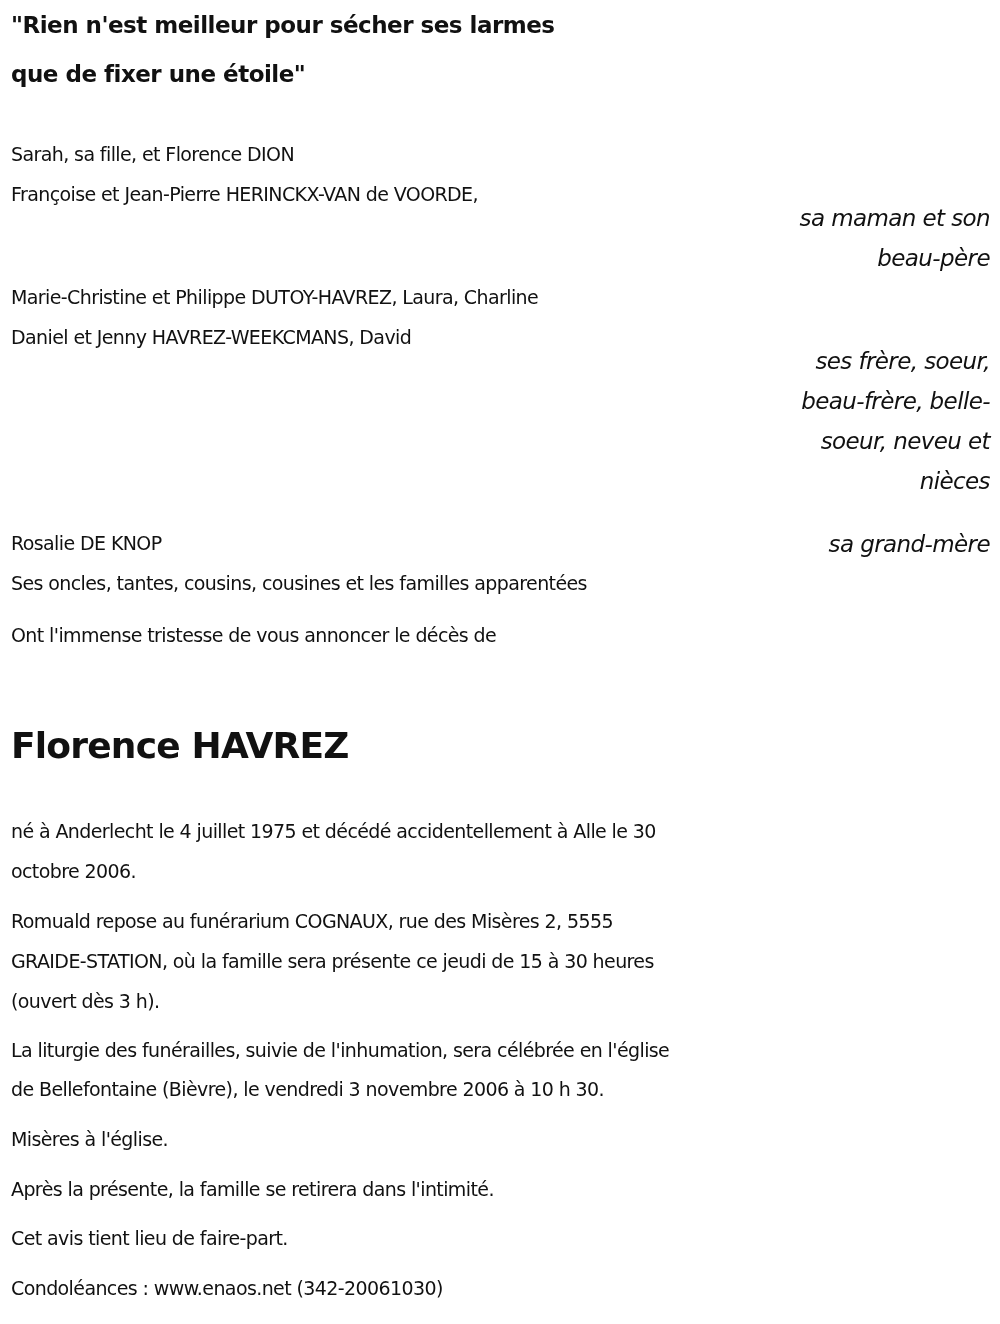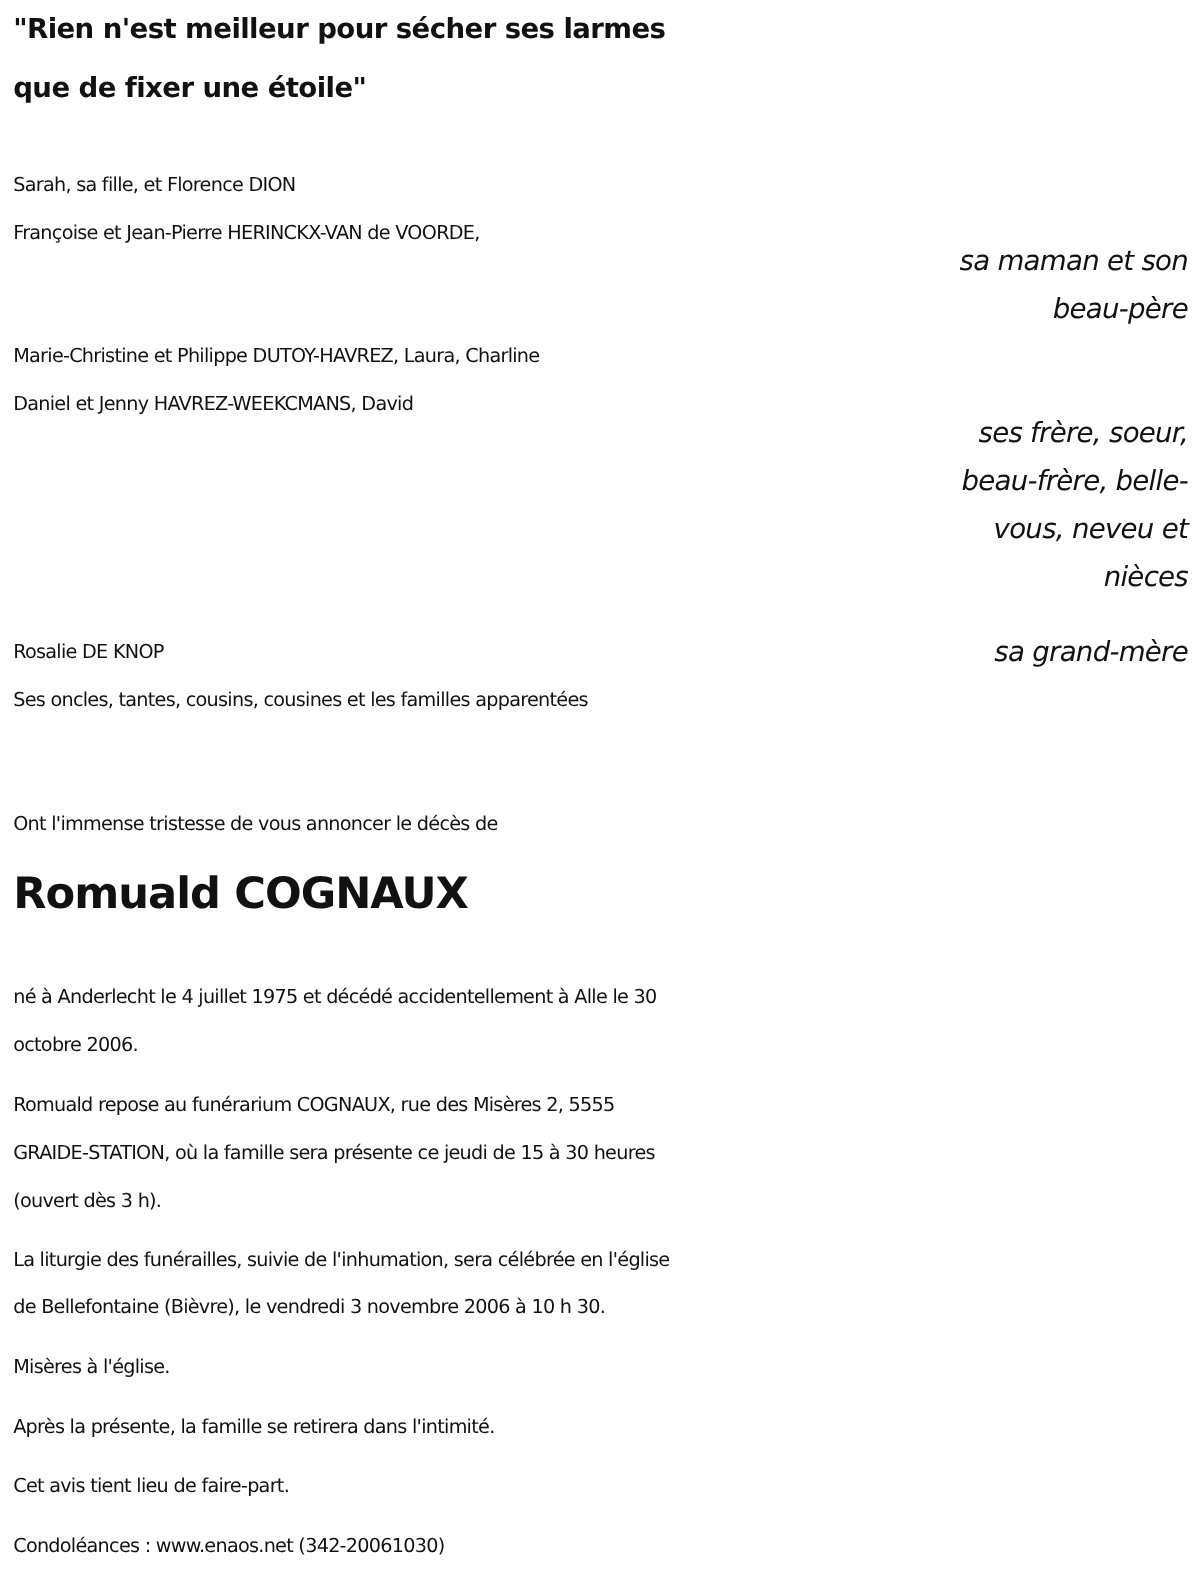--- a/index.html
+++ b/index.html
@@ -1,49 +1,49 @@
 <!DOCTYPE html>
 <html><head>
   <meta charset="utf-8">
   <style>
     html, body { margin: 0; padding: 0; background: #ffffff; }
     body { width: 1000px; height: 1324px; position: relative; overflow: hidden;
            font-family: "DejaVu Sans", sans-serif; color: #111111; }
-    .ln { position: absolute; left: 11px; white-space: nowrap; font-size: 16px; line-height: 30px; letter-spacing: -0.6px; }
+    .ln { position: absolute; left: 11px; white-space: nowrap; font-size: 19px; line-height: 30px; letter-spacing: -0.6px; }
     .q { font-weight: bold; font-size: 23px; letter-spacing: -0.5px; }
     .rel { position: absolute; right: 10px; text-align: center; white-space: nowrap; font-style: italic; font-size: 23px; line-height: 30px; letter-spacing: -0.6px; }
     .name { font-weight: bold; font-size: 36px; line-height: 44px; letter-spacing: -0.8px; }
   </style>
 </head>
 <body>
 
 <div>
   <div class="ln q" style="top:10px">"Rien n'est meilleur pour sécher ses larmes</div>
   <div class="ln q" style="top:59px">que de fixer une étoile"</div>
 
   <div class="ln" style="top:139px">Sarah, sa fille, et Florence DION</div>
   <div class="ln" style="top:179px">Françoise et Jean-Pierre HERINCKX-VAN de VOORDE,</div>
   <div class="rel" style="top:203px">sa maman et son</div>
   <div class="rel" style="top:243px">beau-père</div>
 
   <div class="ln" style="top:282px">Marie-Christine et Philippe DUTOY-HAVREZ, Laura, Charline</div>
   <div class="ln" style="top:322px">Daniel et Jenny HAVREZ-WEEKCMANS, David</div>
   <div class="rel" style="top:346px">ses frère, soeur,</div>
   <div class="rel" style="top:386px">beau-frère, belle-</div>
-  <div class="rel" style="top:426px">vous, neveu et</div>
+  <div class="rel" style="top:426px">soeur, neveu et</div>
   <div class="rel" style="top:466px">nièces</div>
 
   <div class="ln" style="top:528px">Rosalie DE KNOP</div>
   <div class="rel" style="top:529px">sa grand-mère</div>
 
   <div class="ln" style="top:568px">Ses oncles, tantes, cousins, cousines et les familles apparentées</div>
 
-  <div class="ln" style="top:672px">Ont l'immense tristesse de vous annoncer le décès de</div>
+  <div class="ln" style="top:620px">Ont l'immense tristesse de vous annoncer le décès de</div>
 
-  <div class="ln name" style="top:724px">Romuald COGNAUX</div>
+  <div class="ln name" style="top:724px">Florence HAVREZ</div>
 
   <div class="ln" style="top:816px">né à Anderlecht le 4 juillet 1975 et décédé accidentellement à Alle le 30</div>
   <div class="ln" style="top:856px">octobre 2006.</div>
 
   <div class="ln" style="top:906px">Romuald repose au funérarium COGNAUX, rue des Misères 2, 5555</div>
   <div class="ln" style="top:946px">GRAIDE-STATION, où la famille sera présente ce jeudi de 15 à 30 heures</div>
   <div class="ln" style="top:986px">(ouvert dès 3 h).</div>
 
   <div class="ln" style="top:1035px">La liturgie des funérailles, suivie de l'inhumation, sera célébrée en l'église</div>
   <div class="ln" style="top:1074px">de Bellefontaine (Bièvre), le vendredi 3 novembre 2006 à 10 h 30.</div>

